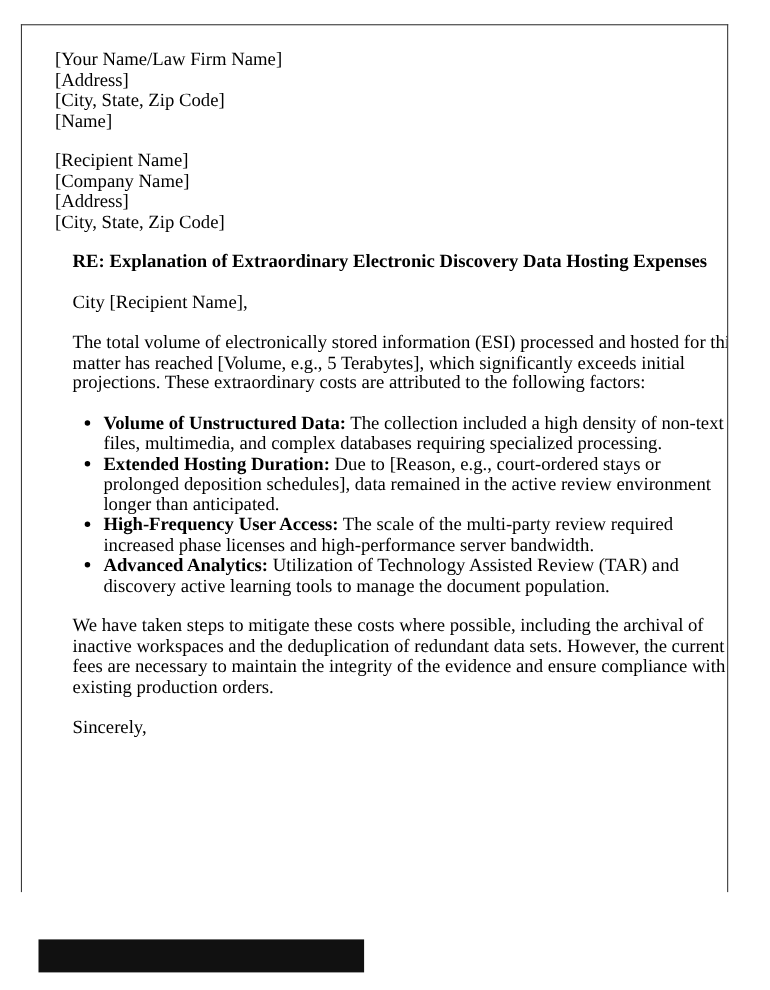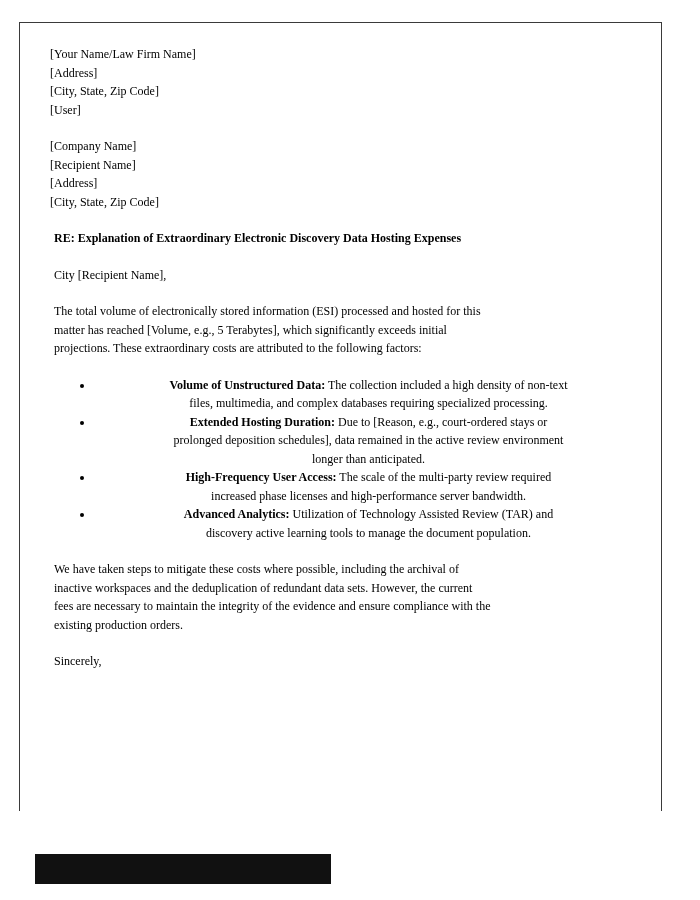--- a/index.html
+++ b/index.html
@@ -2,75 +2,75 @@
 <html><head>
 <meta charset="utf-8">
 <style>
   html, body { margin: 0; padding: 0; background: #ffffff; }
   .page {
     position: relative;
     width: 700px;
     height: 900px;
     background: #ffffff;
     font-family: "Liberation Serif", "DejaVu Serif", serif;
-    font-size: 12px;
+    font-size: 17px;
     line-height: 18.5px;
     color: #000000;
     overflow: hidden;
   }
   .letter-box {
     position: absolute;
     left: 19px;
     top: 22px;
     width: 643px;
     height: 789px;
     box-sizing: border-box;
     border-top: 1px solid #3a3a3a;
     border-left: 1px solid #3a3a3a;
     border-right: 1px solid #3a3a3a;
     border-bottom: none;
     padding: 22px 18px 0 30px;
     overflow: hidden;
   }
   .letter-box > :first-child { margin-top: 0; }
   .block { margin: 18px 0; }
-  .para { margin: 18px 4px; white-space: pre; }
+  .para { margin: 18px 16px; white-space: pre; }
   .subject { font-weight: bold; }
   ul.factors {
     margin: 18px 0;
     padding: 0 0 0 44px;
     list-style: disc outside;
   }
-  ul.factors li { white-space: pre; text-align: center; }
+  ul.factors li { white-space: pre; }
   ul.factors li b { font-weight: bold; }
   .bottom-bar {
     position: absolute;
     left: 35px;
     top: 854px;
     width: 296px;
     height: 30px;
     background: #111111;
   }
 </style>
 </head>
 <body>
 
 <div class="page">
   <div class="letter-box">
 
     <div class="block">
       <div>[Your Name/Law Firm Name]</div>
       <div>[Address]</div>
       <div>[City, State, Zip Code]</div>
-      <div>[User]</div>
+      <div>[Name]</div>
     </div>
 
     <div class="block">
+      <div>[Recipient Name]</div>
       <div>[Company Name]</div>
-      <div>[Recipient Name]</div>
       <div>[Address]</div>
       <div>[City, State, Zip Code]</div>
     </div>
 
     <p class="para subject">RE: Explanation of Extraordinary Electronic Discovery Data Hosting Expenses</p>
 
     <p class="para">City [Recipient Name],</p>
 
 
     <p class="para">The total volume of electronically stored information (ESI) processed and hosted for this

